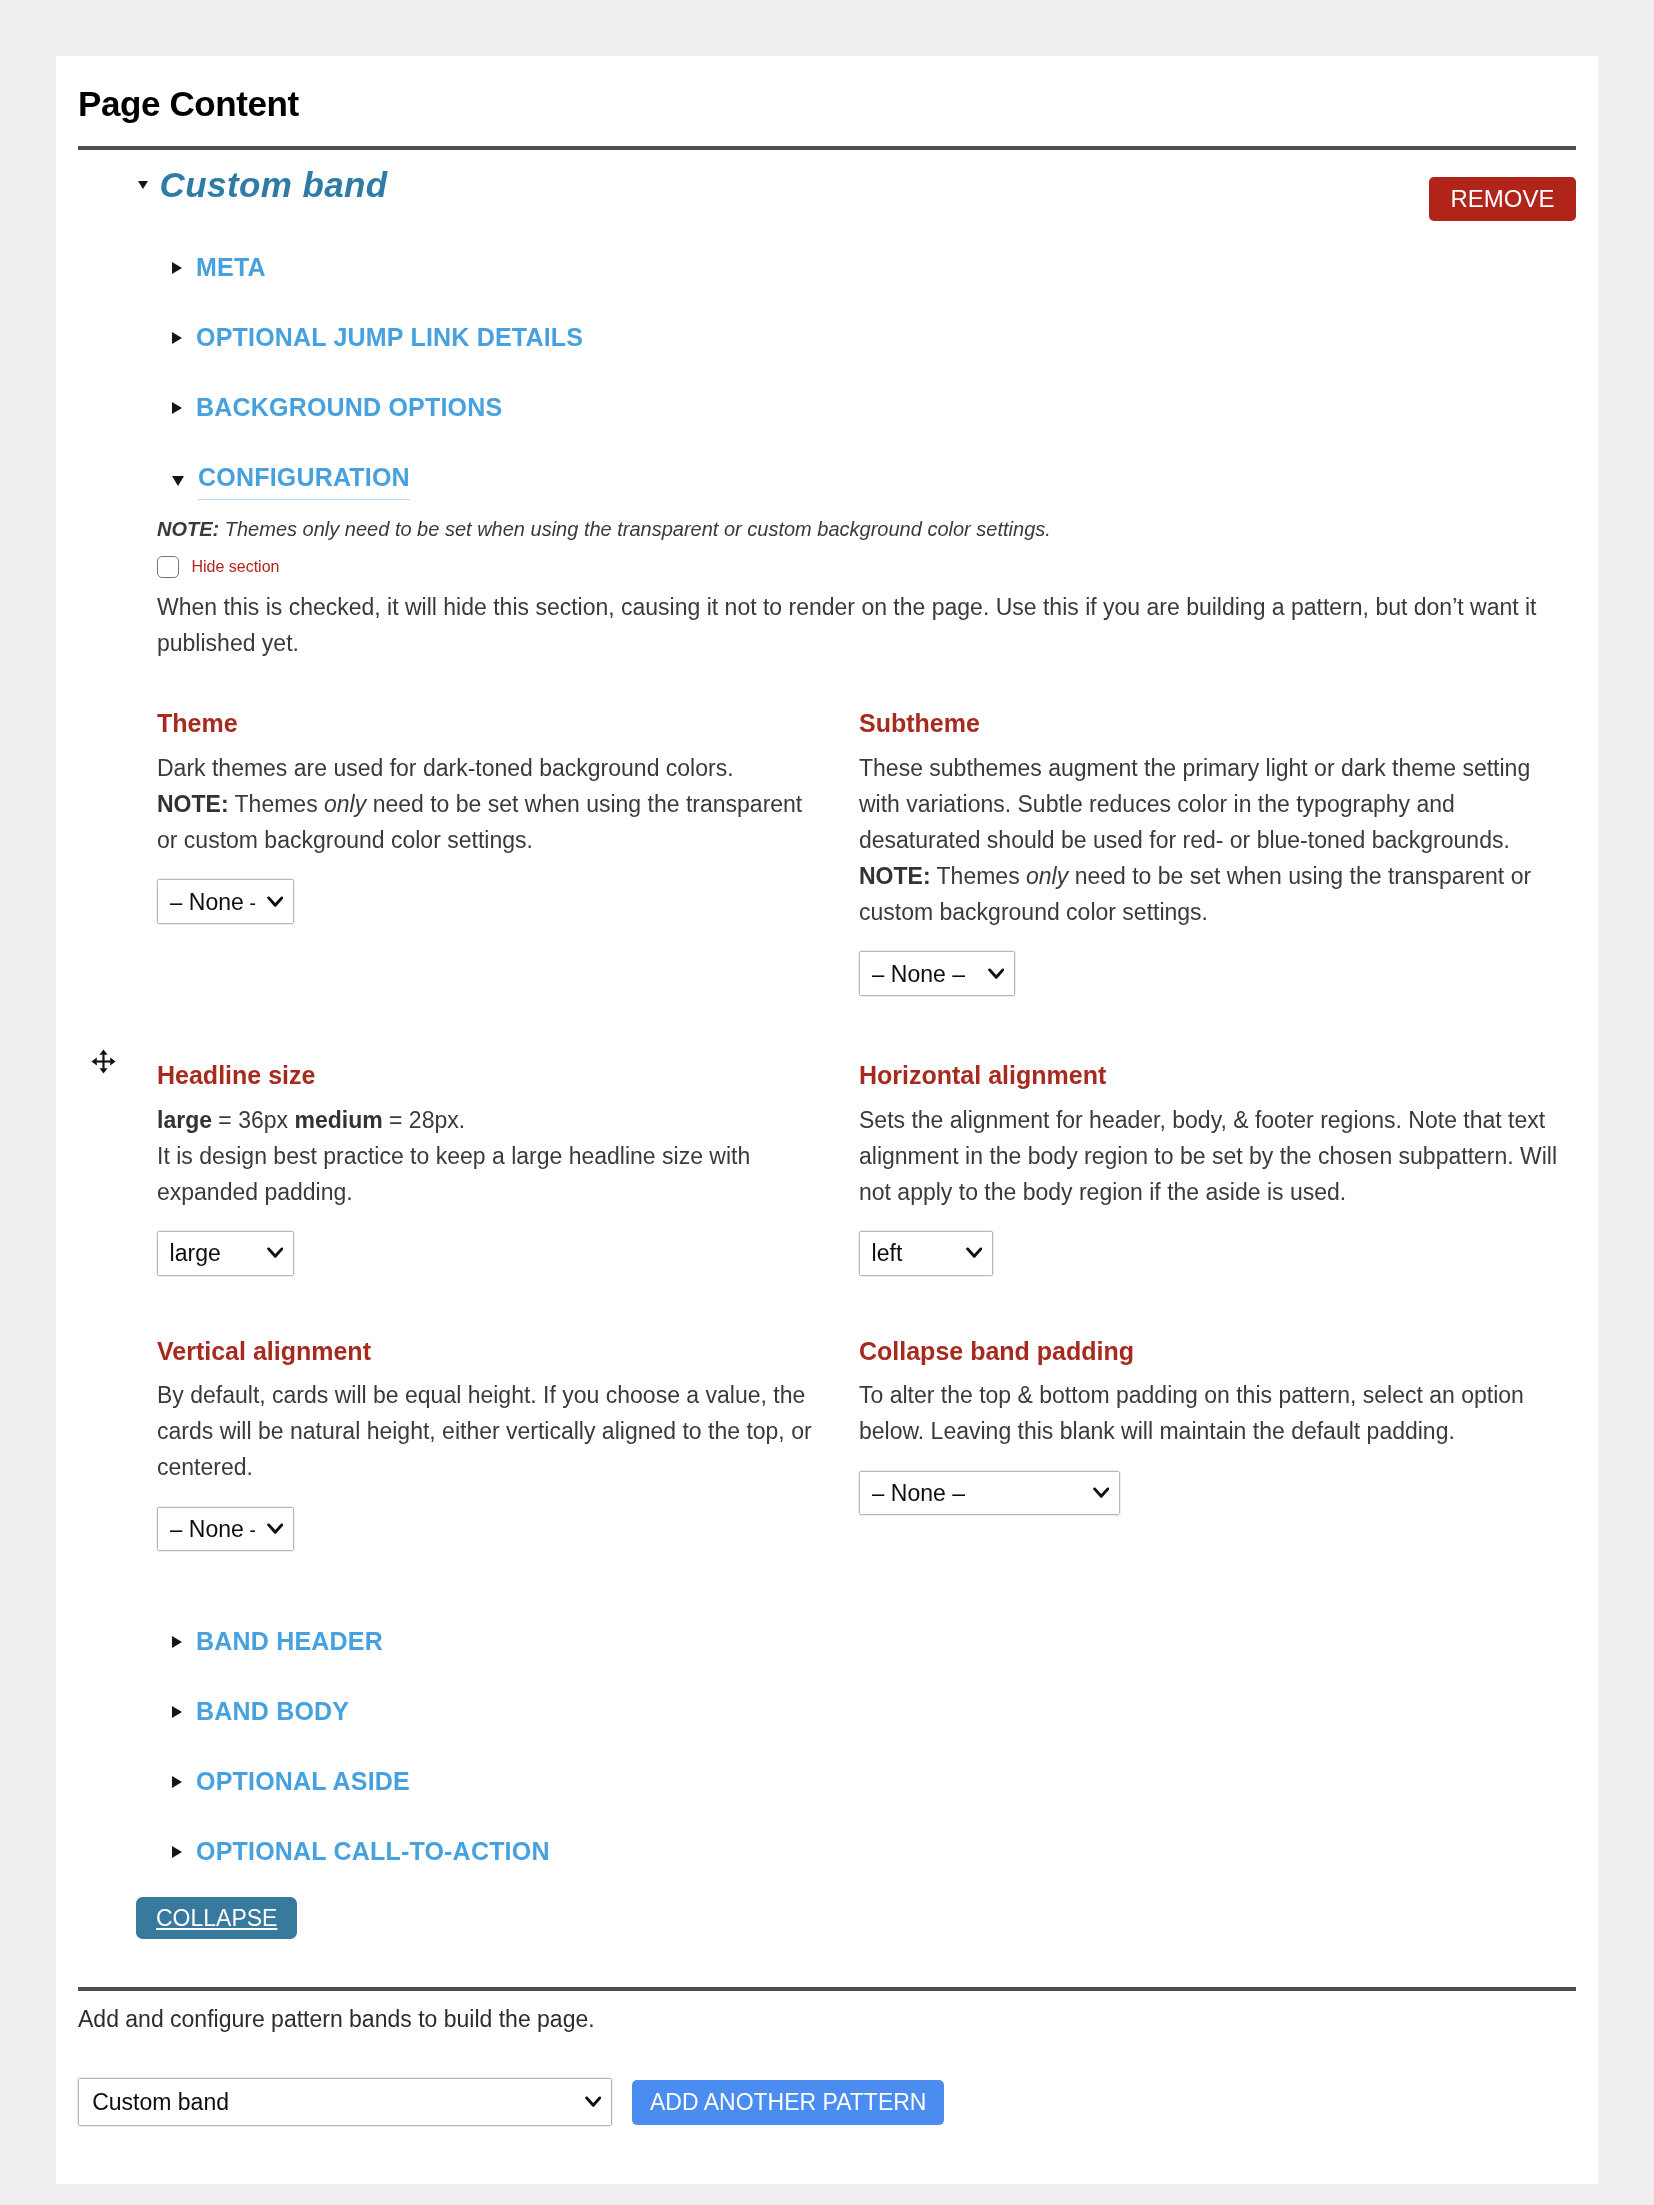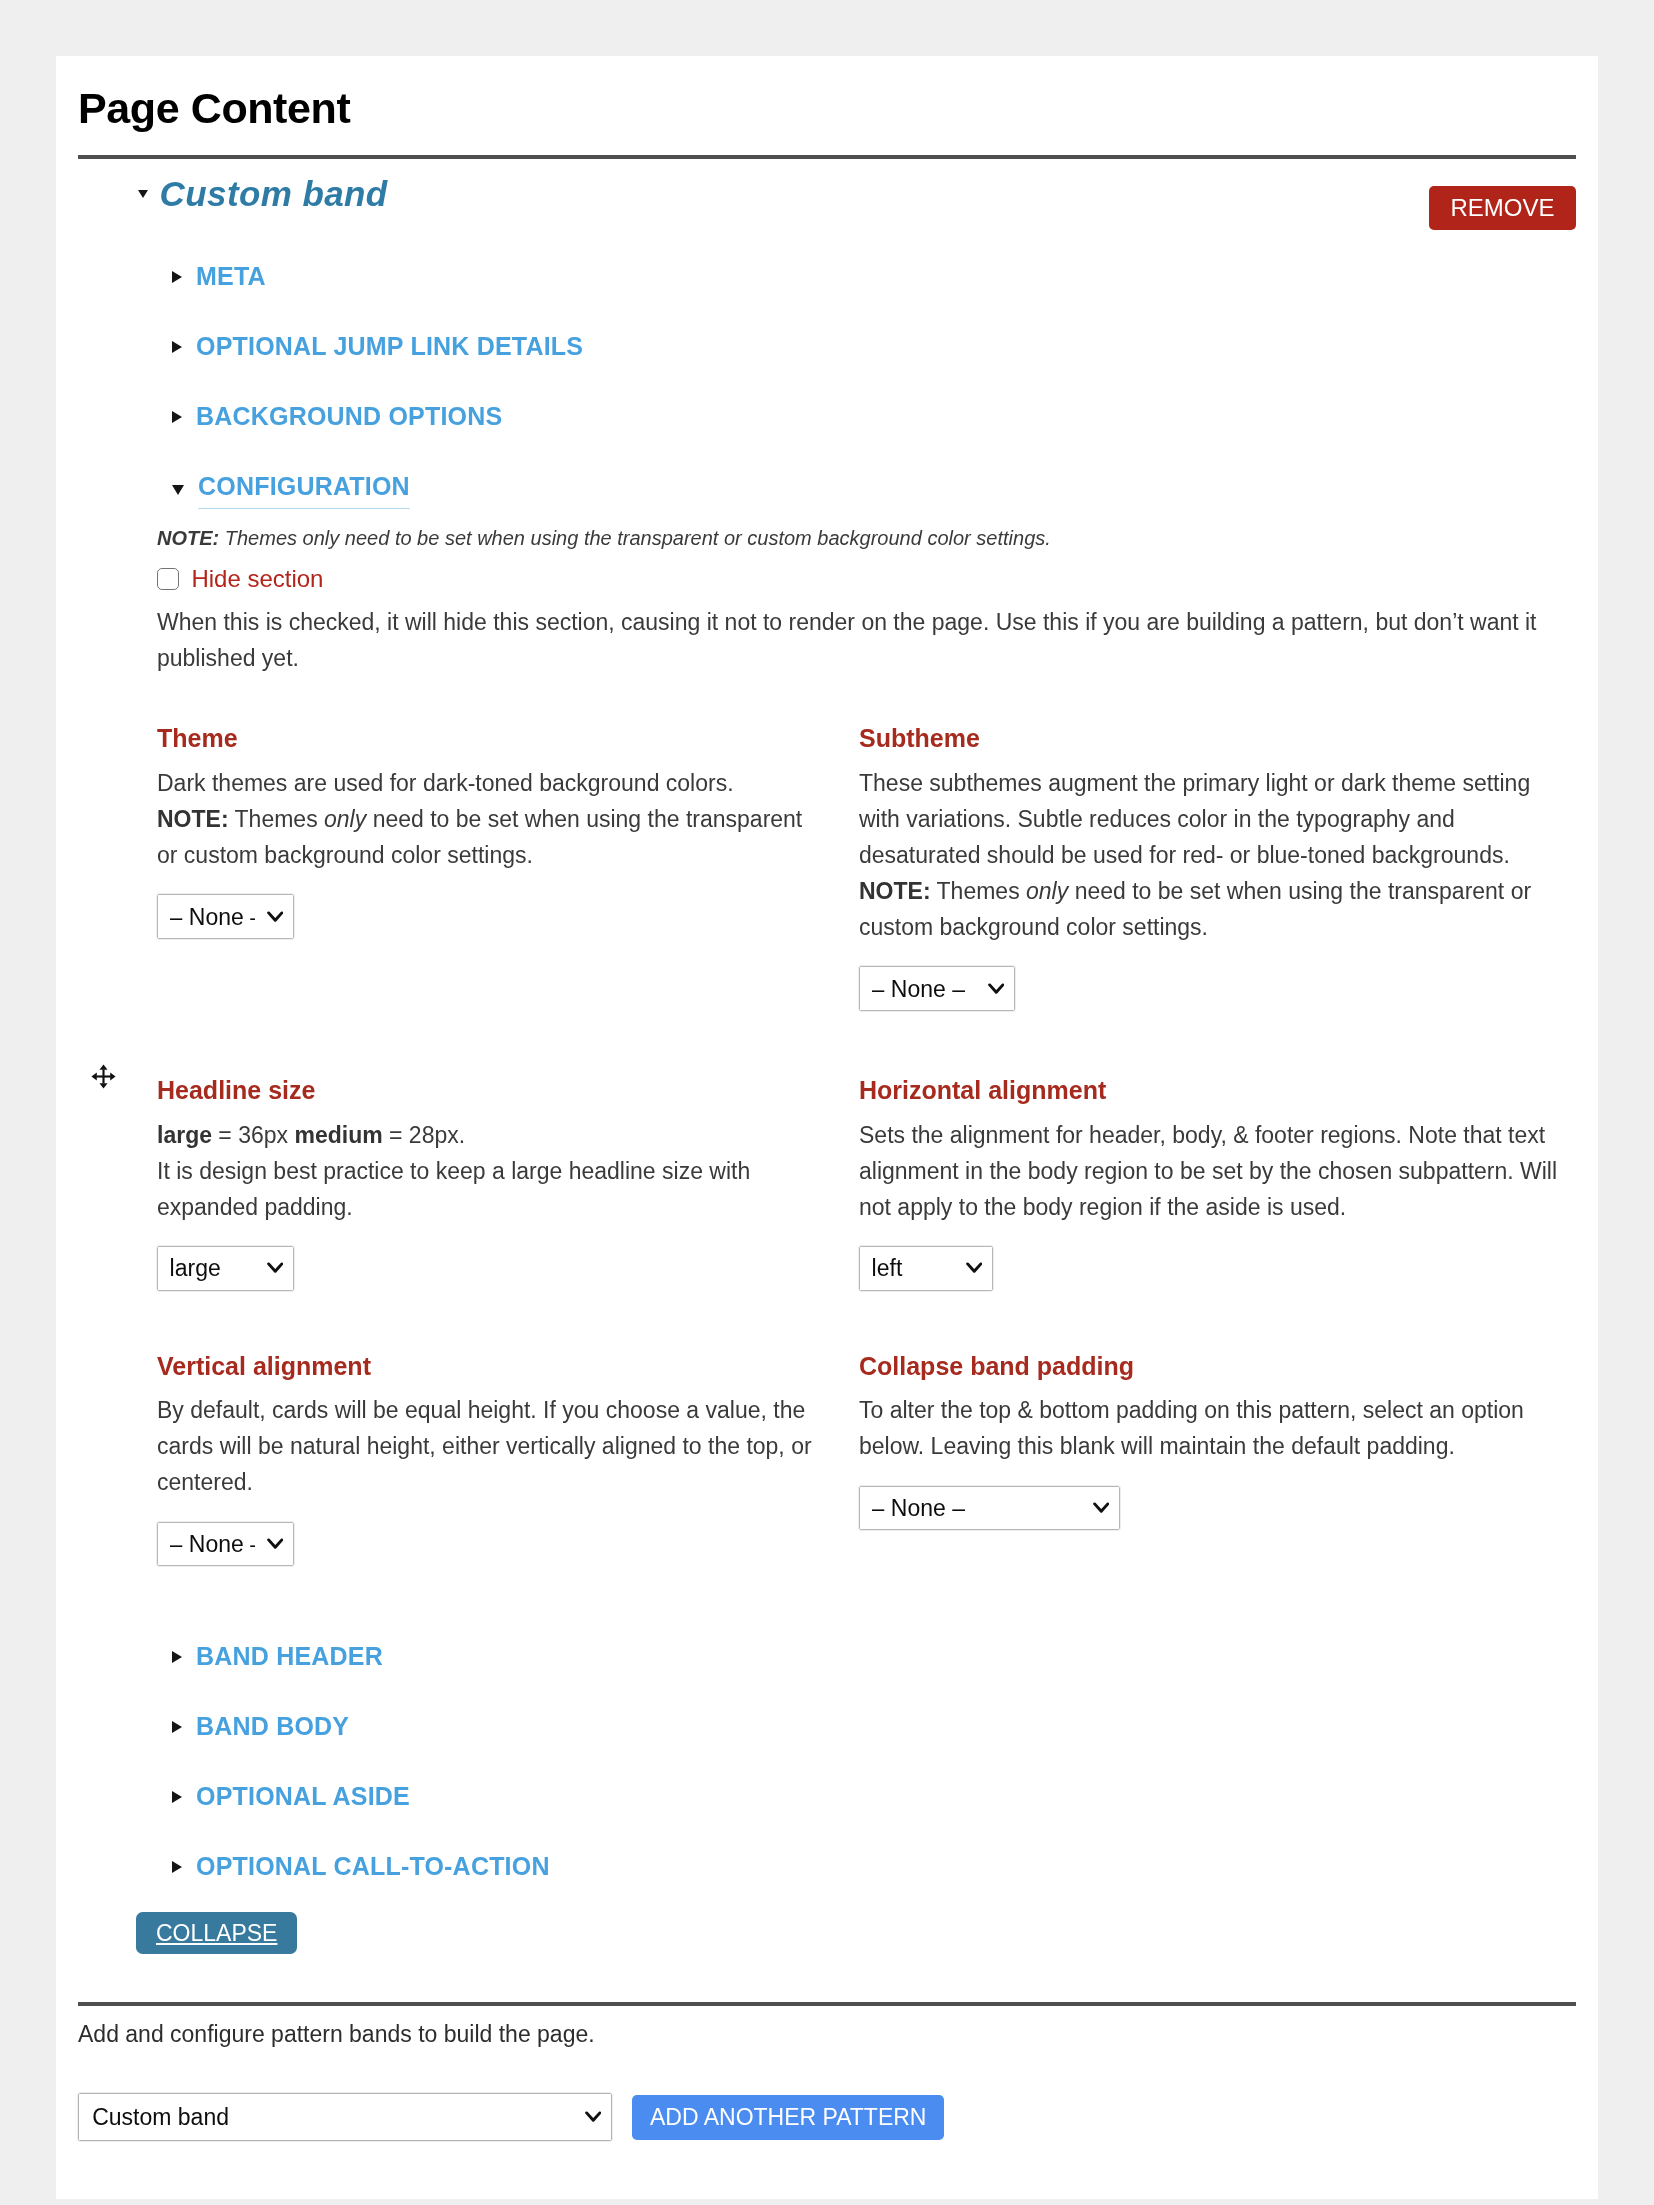--- a/index.html
+++ b/index.html
@@ -8,21 +8,21 @@
     --add-blue:#4a8cf0; --rule-gray:#4f4f4f; --text-dark:#3a3a3a;
   }
   *{box-sizing:border-box;}
   html,body{margin:0;padding:0;}
   body{
     width:1654px;height:2205px;background:#efefef;
     font-family:"Liberation Sans","DejaVu Sans",sans-serif;color:var(--text-dark);
   }
   .page{padding:56px;}
   .content{background:#ffffff;min-height:2093px;padding:23px 22px 58px;}
-  h1.page-title{font-size:43px;font-weight:bold;color:#000;margin:0;padding-top:5px;letter-spacing:-0.4px;}
+  h1.page-title{font-size:35px;font-weight:bold;color:#000;margin:0;padding-top:5px;letter-spacing:-0.4px;}
   .rule{height:4.1px;background:var(--rule-gray);border:0;margin:21.5px 0 0;}
 
   
   .band-row{display:flex;justify-content:space-between;align-items:flex-start;margin-top:15px;}
   .band-title-wrap{display:flex;align-items:center;gap:11.6px;margin-left:60px;cursor:pointer;}
   .band-title{font-size:35px;font-weight:bold;font-style:italic;color:var(--band-title-blue);letter-spacing:0.4px;}
   .btn{border:0;cursor:pointer;color:#fff;font-family:inherit;display:inline-block;}
   .btn-remove{background:var(--remove-red);font-size:24px;padding:8.3px 21.5px;border-radius:5px;margin-top:12px;}
   .btn-collapse{background:var(--collapse-teal);font-size:23px;padding:7.4px 20px;border-radius:6.6px;margin:31px 0 0 58px;text-decoration:underline;}
   .btn-add{background:var(--add-blue);font-size:23px;padding:9px 18px;border-radius:5px;}
@@ -40,21 +40,21 @@
 
   
   .config-body{margin-top:18px;}
   .note-line{font-size:20px;font-style:italic;color:#3a3a3a;}
   .note-line b{font-weight:bold;}
   .hide-row{display:flex;align-items:center;gap:12.4px;margin-top:15px;}
   .hide-row input[type=checkbox]{
     appearance:none;-webkit-appearance:none;width:22px;height:22px;margin:0;
     border:1.7px solid #757575;border-radius:5px;background:#fff;cursor:pointer;
   }
-  .hide-label{font-size:24px;color:#b3251a;}
+  .hide-label{font-size:16px;color:#b3251a;}
   .body-text{font-size:23px;line-height:36px;color:var(--text-dark);}
   .hide-desc{margin-top:11.6px;max-width:1414px;}
 
   .fields-row{display:grid;grid-template-columns:672px 1fr;column-gap:30px;}
   .row-1{margin-top:48px;}
   .row-2{margin-top:65px;position:relative;}
   .row-3{margin-top:61px;}
   .field-label{font-size:25px;font-weight:bold;color:var(--field-red);margin:0 0 11.6px;}
   .field-desc b{font-weight:bold;color:#333;}
   .field-desc i{font-style:italic;}

